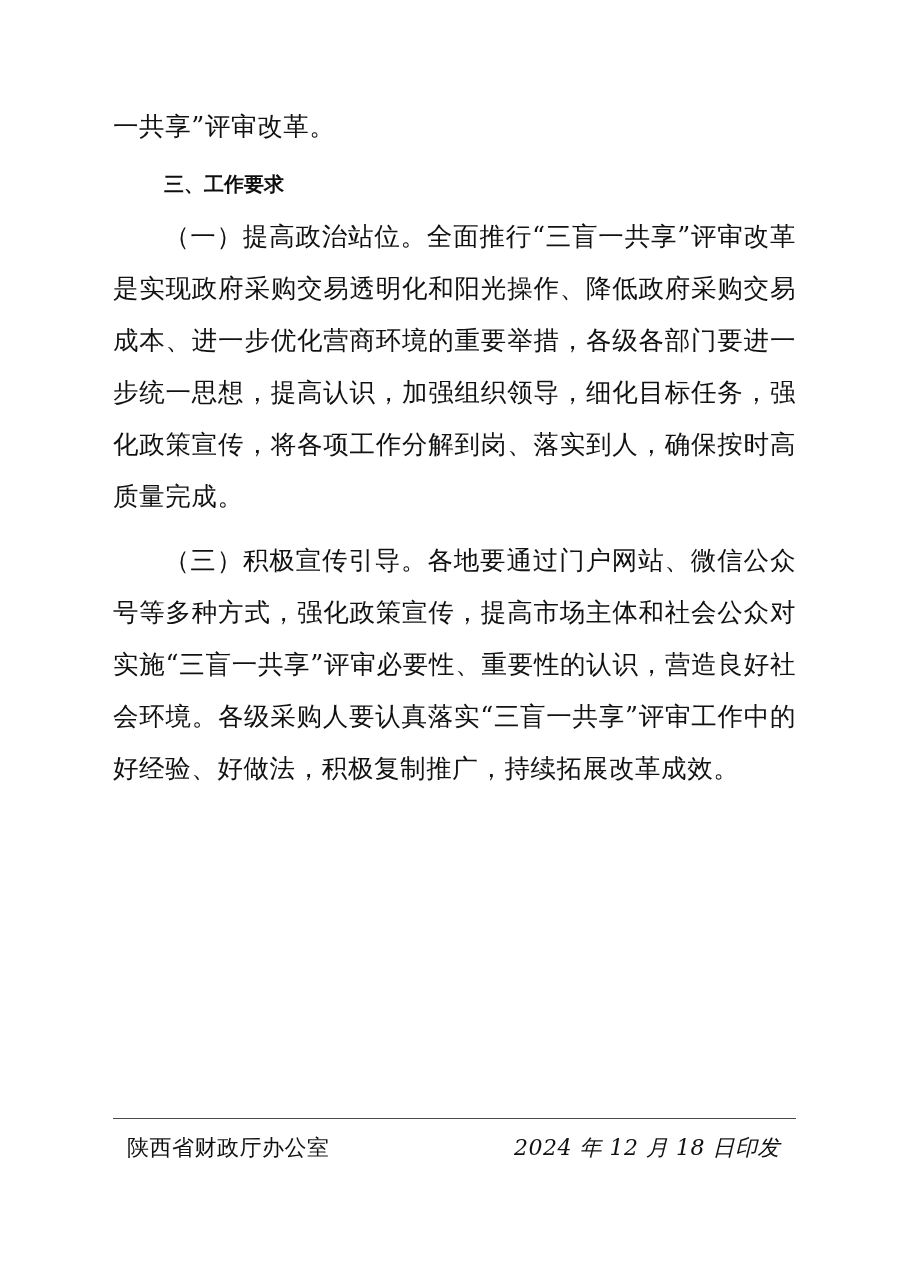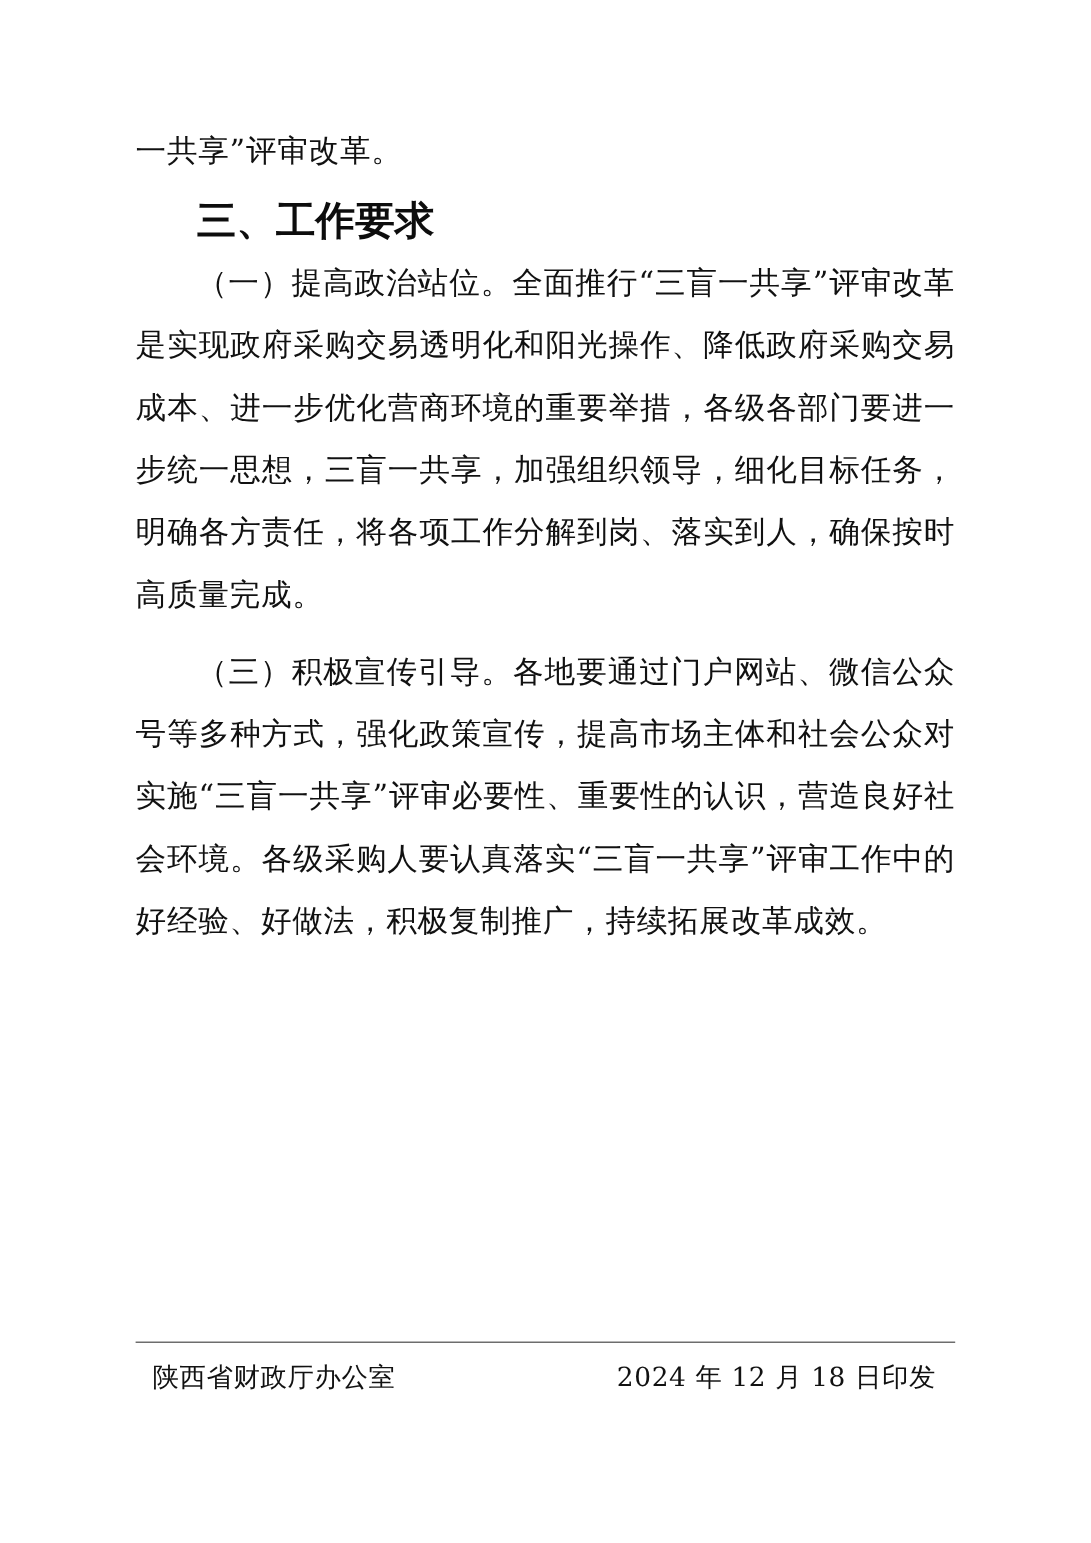--- a/index.html
+++ b/index.html
@@ -32,21 +32,21 @@
     letter-spacing: 0.6px;
     text-align: justify;
     text-justify: inter-character;
     color: #111111;
     margin: 0;
   }
   .doc-para {
     text-indent: 51px;
   }
   .section-heading {
-    font-size: 33px;
+    font-size: 20px;
     line-height: 52px;
     font-weight: bold;
     text-indent: 51px;
     margin: 0;
     color: #0d0d0d;
   }
   .gap-small { height: 6px; }
   .gap-para { height: 6px; }
 
   
@@ -69,36 +69,37 @@
     font-size: 22px;
     letter-spacing: 0.5px;
     color: #111111;
   }
   .footer-left {
     padding-left: 14px;
   }
   .footer-right {
     padding-right: 16px;
     white-space: nowrap;
+    font-style: italic;
   }
 </style>
 </head>
 <body>
 
 <div class="page">
 
   <div class="content">
 
     <div class="doc-line">一共享”评审改革。</div>
 
     <div class="gap-small"></div>
 
     <div class="section-heading">三、工作要求</div>
 
-    <div class="doc-para">（一）提高政治站位。全面推行“三盲一共享”评审改革是实现政府采购交易透明化和阳光操作、降低政府采购交易成本、进一步优化营商环境的重要举措，各级各部门要进一步统一思想，三盲一共享，加强组织领导，细化目标任务，明确各方责任，将各项工作分解到岗、落实到人，确保按时高质量完成。</div>
+    <div class="doc-para">（一）提高政治站位。全面推行“三盲一共享”评审改革是实现政府采购交易透明化和阳光操作、降低政府采购交易成本、进一步优化营商环境的重要举措，各级各部门要进一步统一思想，提高认识，加强组织领导，细化目标任务，强化政策宣传，将各项工作分解到岗、落实到人，确保按时高质量完成。</div>
 
     <div class="gap-para"></div>
 
 
     <div class="gap-para"></div>
 
     <div class="doc-para">（三）积极宣传引导。各地要通过门户网站、微信公众号等多种方式，强化政策宣传，提高市场主体和社会公众对实施“三盲一共享”评审必要性、重要性的认识，营造良好社会环境。各级采购人要认真落实“三盲一共享”评审工作中的好经验、好做法，积极复制推广，持续拓展改革成效。</div>
 
   </div>
 

